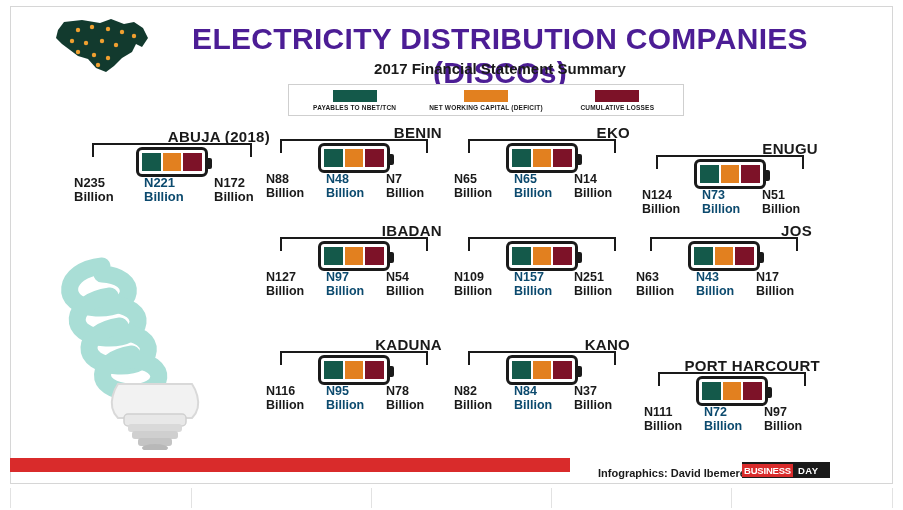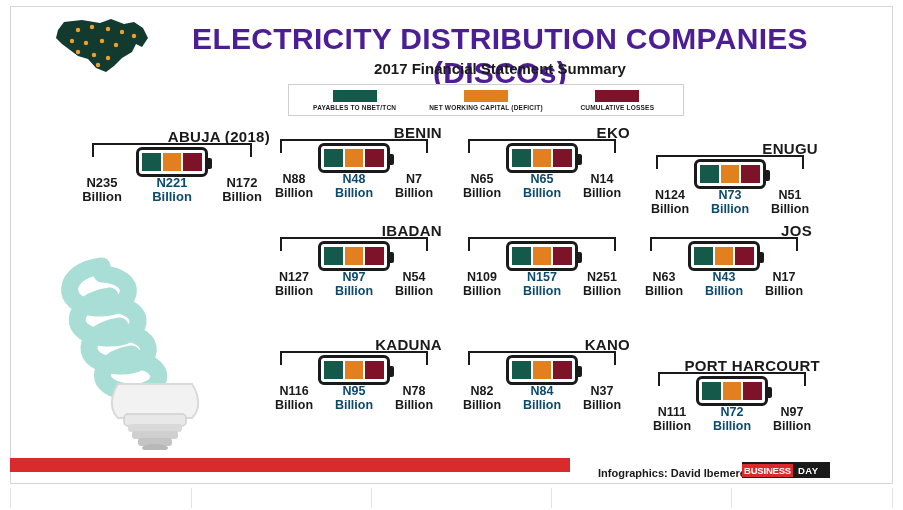--- a/index.html
+++ b/index.html
@@ -100,21 +100,21 @@
   .battery:after {
     content:""; position:absolute; right:-7px; top:8px;
     width:5px; height:11px; background:#1a1a1a; border-radius:0 2px 2px 0;
   }
 
   .values {
     position:absolute; left:0; top:48px; width:176px; height:42px;
     display:flex; justify-content:space-between; align-items:flex-start;
   }
   .val {
-    width:56px; text-align:center; font-size:12.5px; font-weight:bold; line-height:14px;
+    width:56px; font-size:12.5px; font-weight:bold; line-height:14px;
   }
   .val .num { display:block; }
   .val .unit { display:block; }
   .v0 { color:#1a1a1a; }
   .v1 { color:#0c4a6e; }
   .v2 { color:#1a1a1a; }
 
   
   #disco-abuja .val { font-size:13px; }
 

